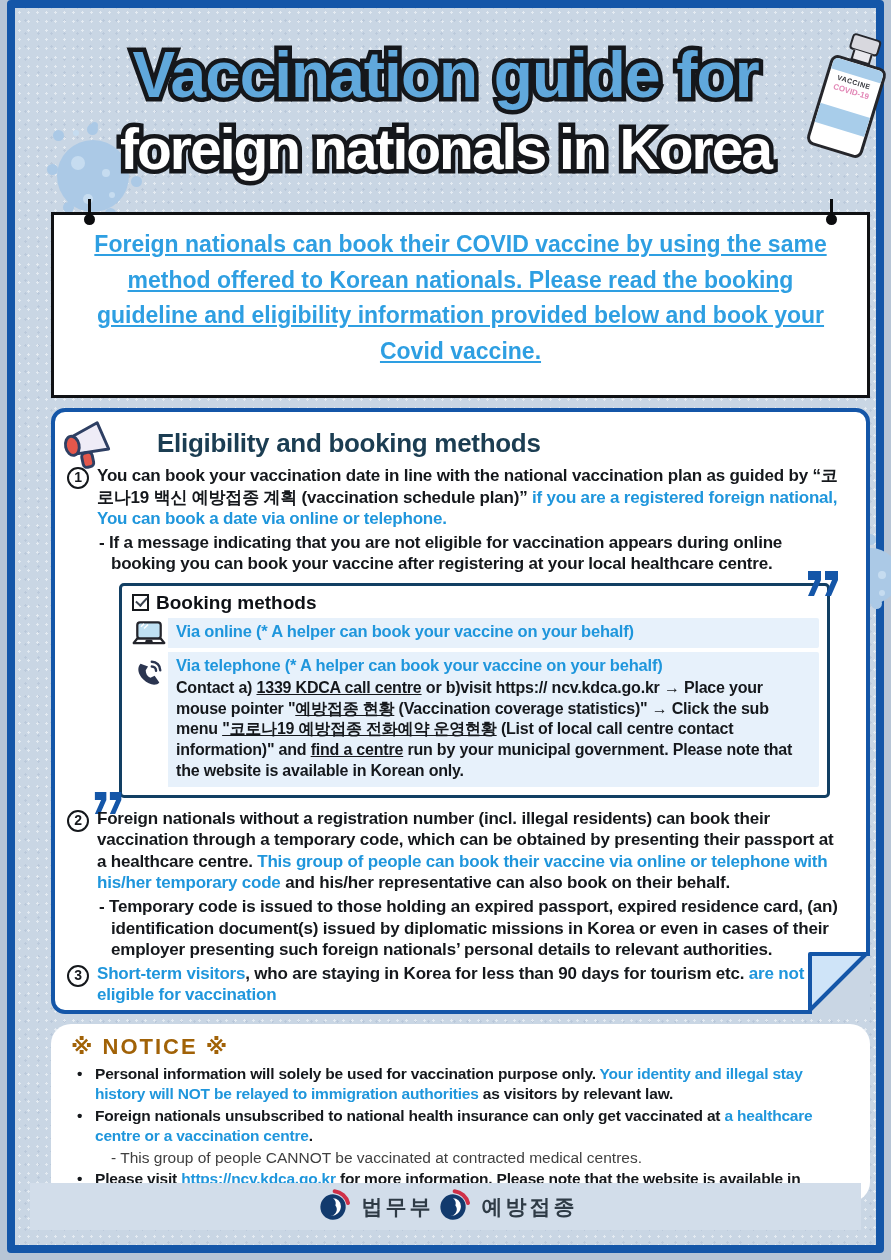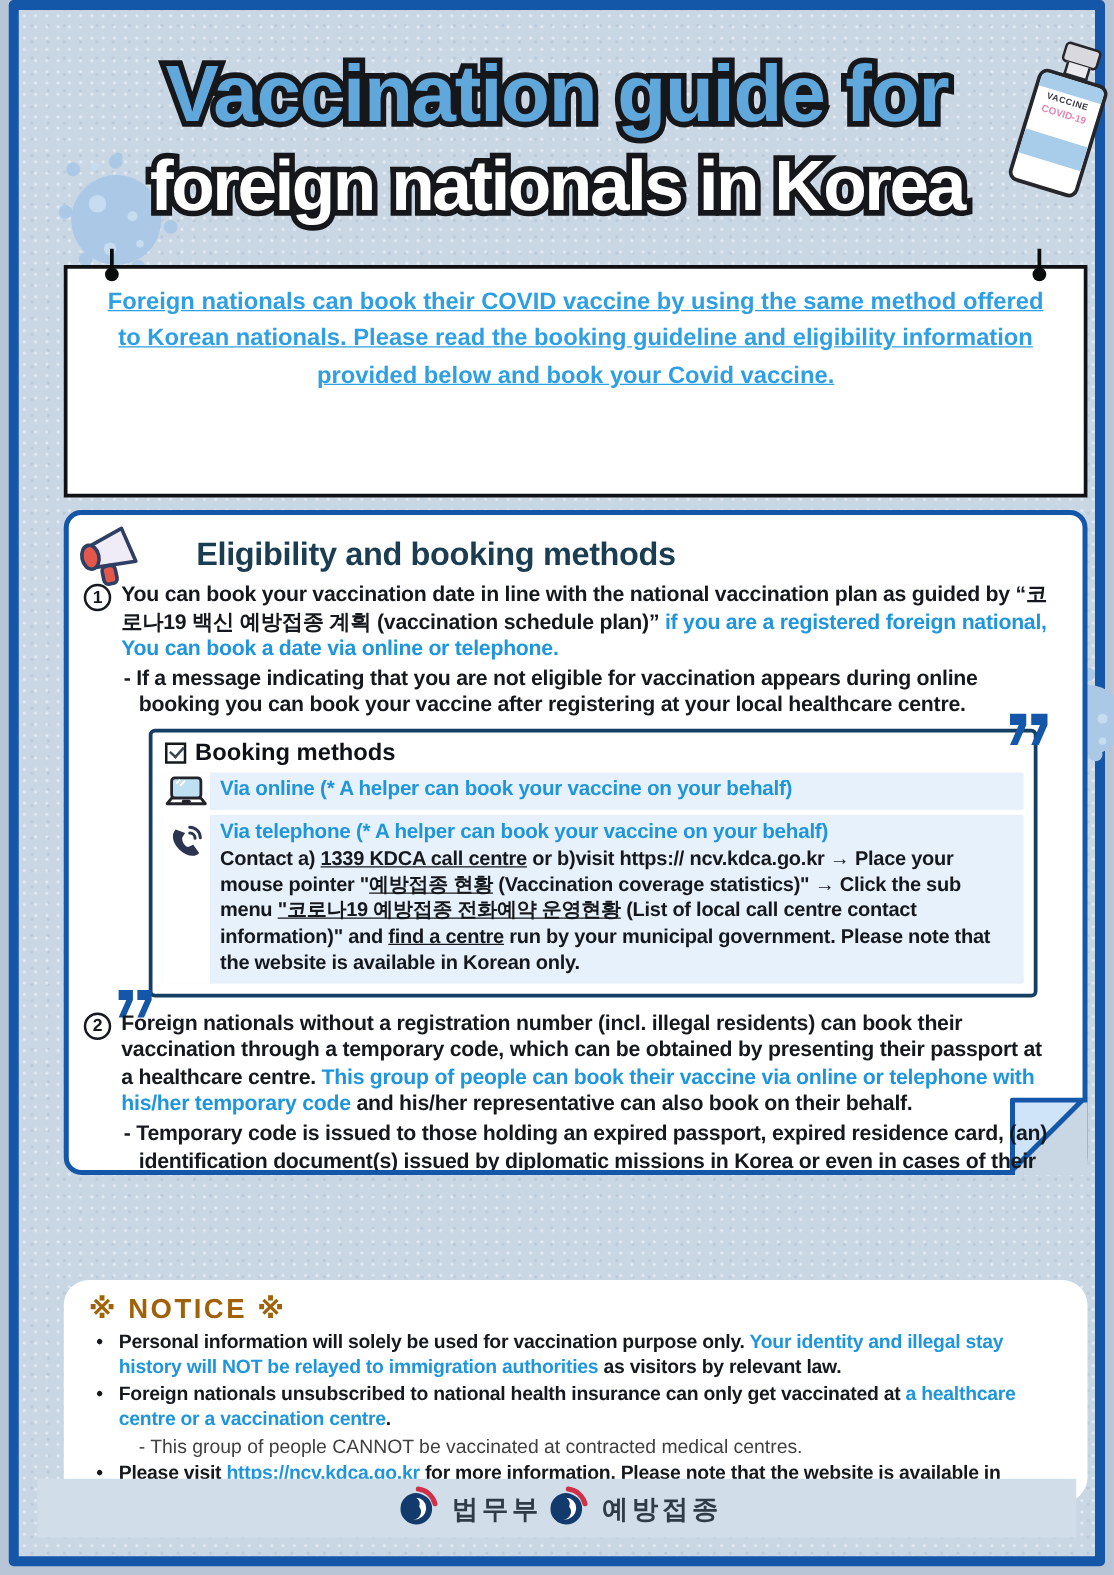--- a/index.html
+++ b/index.html
@@ -46,24 +46,24 @@
   .vial-band{height:12px;background:#a8cdea;}
   .vial-band.b2{height:20px;margin-top:14px;}
   .vial-label{text-align:center;line-height:1.25;padding-top:3px;font-weight:bold;}
   .vial-label .lt{display:block;font-size:7px;color:#34353b;letter-spacing:.5px;}
   .vial-label .lb{display:block;font-size:8px;color:#e286b6;}
   
   .intro{position:absolute;left:36px;top:204px;width:819px;height:186px;background:#fff;border:3px solid #101114;box-sizing:border-box;text-align:center;z-index:2;}
   .pin{position:absolute;top:-16px;width:3px;height:18px;background:#0b0c0e;}
   .pin::after{content:'';position:absolute;bottom:-8px;left:-4px;width:11px;height:11px;border-radius:50%;background:#0b0c0e;}
   .pin.pl{left:34px;} .pin.pr{right:34px;}
-  .intro-main{margin:12px 26px 4px;font-size:19px;font-weight:bold;color:#2e9fe2;text-decoration:underline;line-height:1.55;}
+  .intro-main{margin:12px 26px 4px;font-size:23px;font-weight:bold;color:#2e9fe2;text-decoration:underline;line-height:1.55;}
   .intro-sub{margin:2px 18px 0;font-size:16.5px;font-weight:bold;color:#2e9fe2;text-decoration:underline;line-height:1.5;}
   
-  .main{position:absolute;left:36px;top:400px;width:819px;height:532px;box-sizing:border-box;background:#fff;border:4px solid #1456a8;border-radius:14px;z-index:2;overflow:visible;}
+  .main{position:absolute;left:36px;top:400px;width:819px;height:606px;box-sizing:border-box;background:#fff;border:4px solid #1456a8;border-radius:14px;z-index:2;overflow:visible;}
   .main-clip{position:absolute;inset:0;overflow:hidden;border-radius:10px;padding:6px 14px 0 10px;box-sizing:border-box;}
   .mega{position:absolute;left:4px;top:2px;width:62px;height:62px;}
   .sec-title{margin:10px 0 4px 92px;font-size:26px;font-weight:bold;color:#1b3d52;letter-spacing:-0.3px;}
   .item{position:relative;padding:2px 6px 0 32px;font-size:17px;font-weight:bold;color:#15181c;line-height:1.27;letter-spacing:-0.2px;}
   .num{position:absolute;left:2px;top:4px;width:22px;height:22px;border:2px solid #15181c;border-radius:50%;display:flex;align-items:center;justify-content:center;font-size:14px;font-weight:bold;box-sizing:border-box;background:#fff;}
   .rich{margin:0;}
   .dash{margin:2px 0 0;padding-left:14px;text-indent:-12px;}
   .blu{color:#1f96dc;}
   .u{text-decoration:underline;}
   

